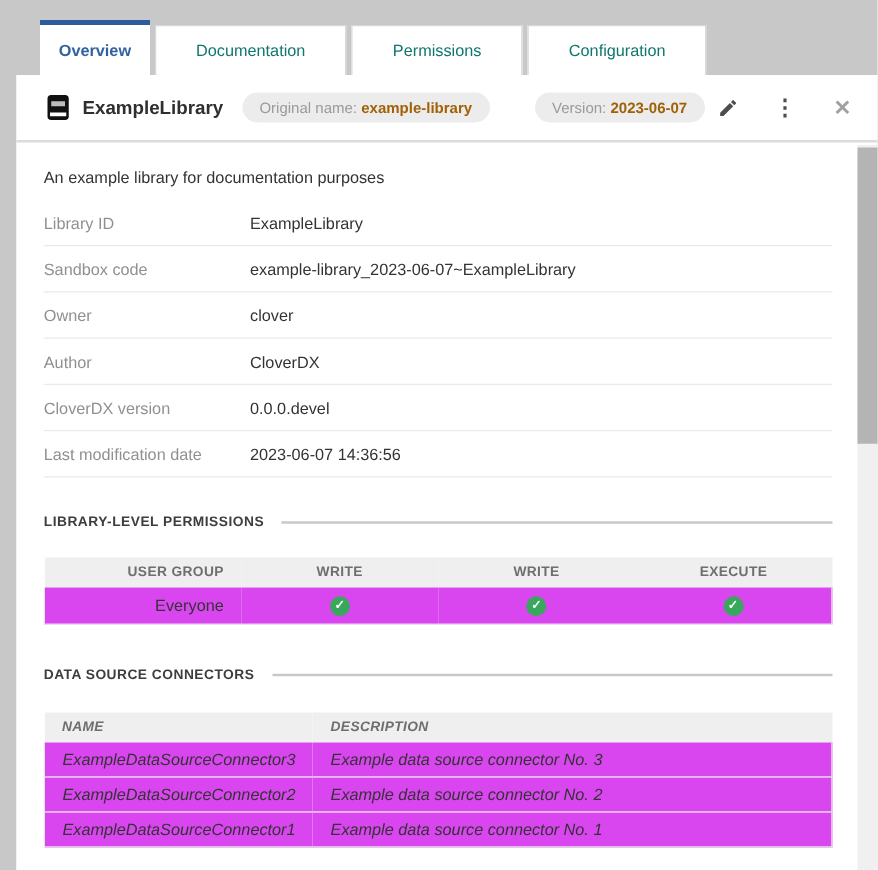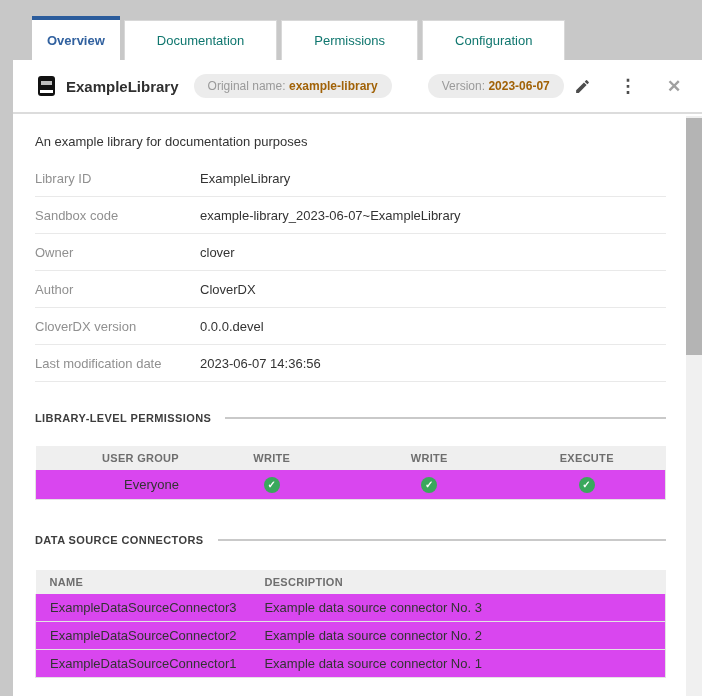--- a/index.html
+++ b/index.html
@@ -118,21 +118,21 @@
   .section-heading {
     margin-top:30px;
     display:flex; align-items:center; gap:14px;
     font-size:11px; font-weight:bold; letter-spacing:.4px; color:#3d3d3d;
     white-space:nowrap;
   }
   .section-heading .rule { flex:1; height:2px; background:#c9c9c9; }
 
   table { border-collapse:collapse; width:100%; }
   .perm-table { margin-top:22px; }
-  .conn-table { margin-top:24px; }
+  .conn-table { margin-top:24px;font-style:italic; }
   th {
     background:#efefef;
     font-size:11px; font-weight:bold; letter-spacing:.3px; color:#6e6e6e;
     padding:6px 14px; text-align:left;
   }
   td {
     font-size:13px; color:#333;
     padding:6px 14px;
     border-bottom:1px solid #e3e3e3;
     background:#d946ef;

